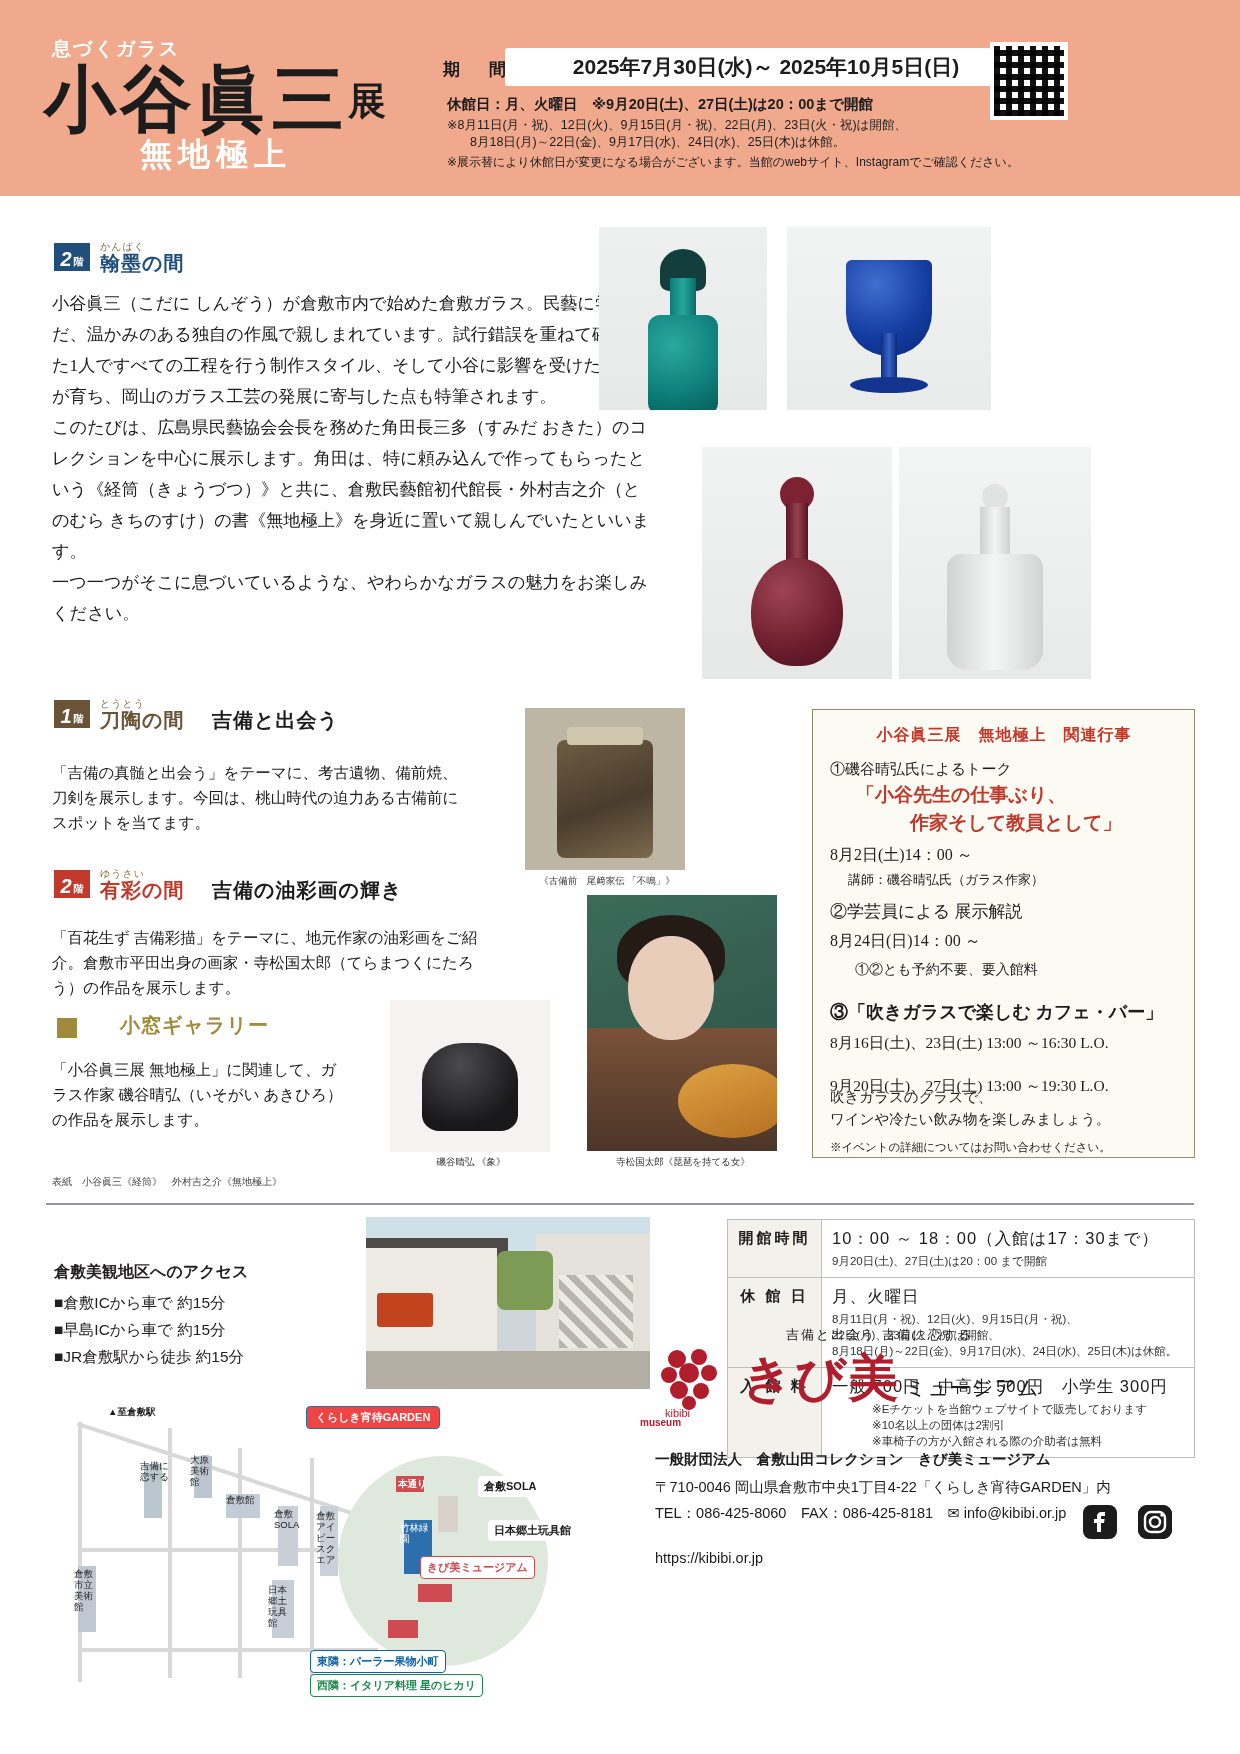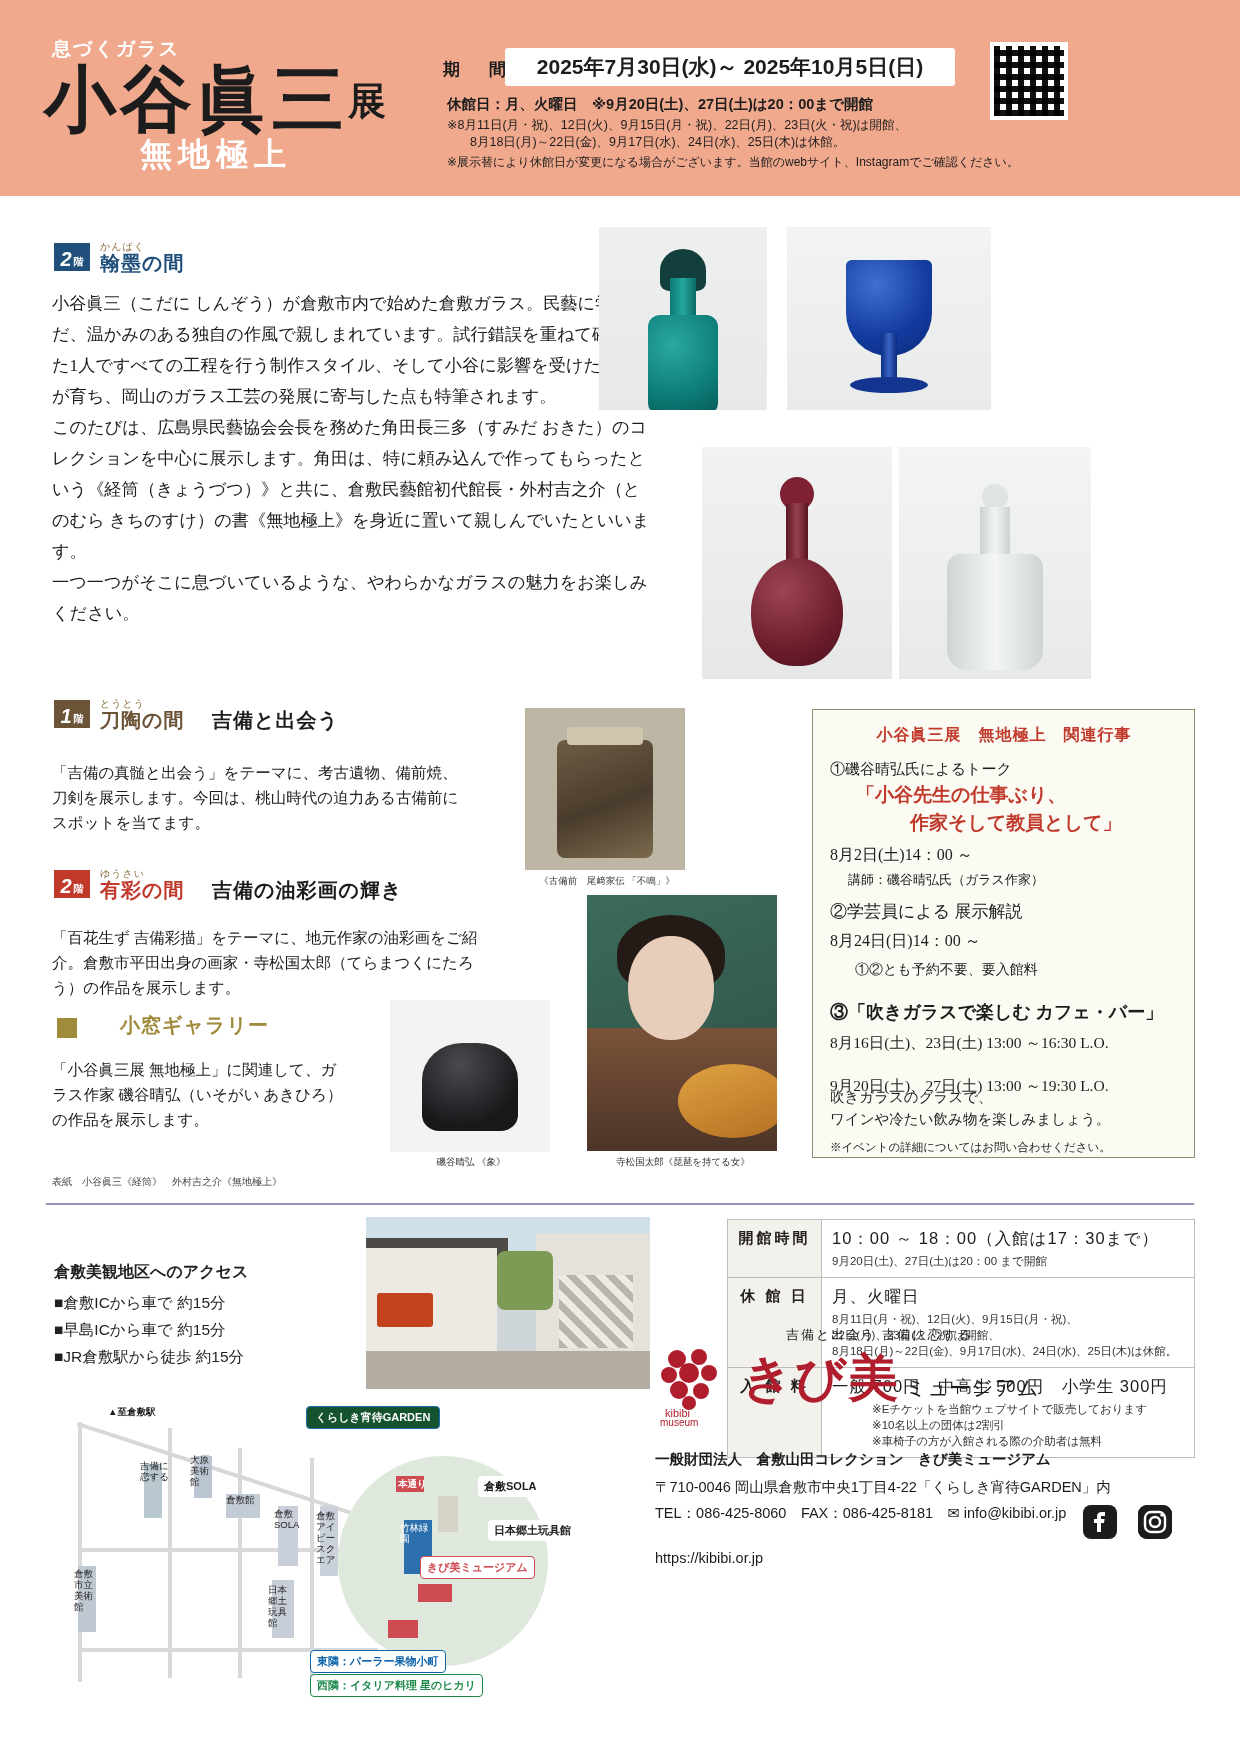--- a/index.html
+++ b/index.html
@@ -32,21 +32,21 @@
     font-family:"Liberation Serif","DejaVu Serif",serif;
   }
   .period-label{
     position:absolute;left:443px;top:58px;
     font-size:17px;font-weight:bold;color:#1c1c1c;letter-spacing:6px;
   }
   .period-box{
     position:absolute;left:505px;top:48px;width:450px;height:38px;
     background:#ffffff;border-radius:3px;
     display:flex;align-items:center;justify-content:center;
-    font-size:21px;font-weight:bold;color:#1c1c1c;
+    font-size:21px;font-weight:bold;color:#1c1c1c;padding-left:36px;
   }
   .closed-line{
     position:absolute;left:447px;top:95px;
     font-size:14.5px;font-weight:bold;color:#1c1c1c;
   }
   .note-l1{position:absolute;left:447px;top:117px;font-size:12.5px;color:#1c1c1c;}
   .note-l2{position:absolute;left:470px;top:134px;font-size:12.5px;color:#1c1c1c;}
   .note-l3{position:absolute;left:447px;top:154px;font-size:12px;color:#1c1c1c;}
   .qr{
     position:absolute;left:990px;top:42px;width:70px;height:70px;
@@ -187,21 +187,21 @@
   
   .mapbox{position:absolute;left:48px;top:1398px;width:650px;height:310px;}
   .map-bg{position:absolute;inset:0;background:#ffffff;}
   .road-l{position:absolute;background:#d8d8d8;}
   .mp-label{position:absolute;font-size:9.5px;color:#1c1c1c;line-height:11px;}
   .mp-box{position:absolute;box-sizing:border-box;}
   .callout{position:absolute;border:1.4px solid #0e63a8;border-radius:4px;background:#fff;
     font-size:11px;color:#0e63a8;padding:3px 6px;font-weight:bold;line-height:15px;}
   .callout.green{border-color:#1d8a4b;color:#1d8a4b;}
   .callout.red{border-color:#cf4b52;color:#cf4b52;}
-  .callout.solid-blue{background:#14532d;color:#fff;border-color:#1f6fb2;}
+  .callout.solid-blue{background:#ef4444;color:#fff;border-color:#1f6fb2;}
 
   
   .logo-tag{position:absolute;left:786px;top:1326px;font-size:13px;color:#1c1c1c;letter-spacing:2px;}
   .logo-kibi{
     position:absolute;left:655px;top:1345px;width:70px;height:78px;
   }
   .logo-main{
     position:absolute;left:742px;top:1345px;
     font-size:50px;font-weight:bold;color:#b01e2d;letter-spacing:2px;
     font-family:"Liberation Serif","DejaVu Serif",serif;
@@ -439,21 +439,21 @@
         <circle cx="14" cy="30" r="8"></circle>
           <circle cx="34" cy="28" r="10"></circle>
         <circle cx="54" cy="28" r="8"></circle>
           <circle cx="24" cy="45" r="9"></circle>
         <circle cx="46" cy="46" r="8"></circle>
           <circle cx="34" cy="58" r="7"></circle>
       </g>
       <text x="10" y="72" font-size="11" fill="#b01e2d" font-family="Liberation Sans, sans-serif">kibibi</text>
     </svg>
   </div>
-  <div style="position:absolute;left:660px;top:1417px;font-size:10px;color:#b01e2d;">museum</div>
+  <div style="position:absolute;left:640px;top:1417px;font-size:10px;color:#b01e2d;font-weight:bold;">museum</div>
 
   <div class="logo-main">きび美</div>
   <div class="logo-sub">ミュージアム</div>
 
   <div class="foot-l" style="left:655px;top:1450px;font-weight:bold;">一般財団法人　倉敷山田コレクション　きび美ミュージアム</div>
   <div class="foot-l" style="left:655px;top:1478px;">〒710-0046 岡山県倉敷市中央1丁目4-22「くらしき宵待GARDEN」内</div>
   <div class="foot-l" style="left:655px;top:1504px;">TEL：086-425-8060　FAX：086-425-8181　✉ info@kibibi.or.jp</div>
   <div class="foot-l" style="left:655px;top:1530px;margin-top:20px;">https://kibibi.or.jp</div>
 
   <div class="sns" style="left:1083px;top:1505px;background:#1c1c1c;">

